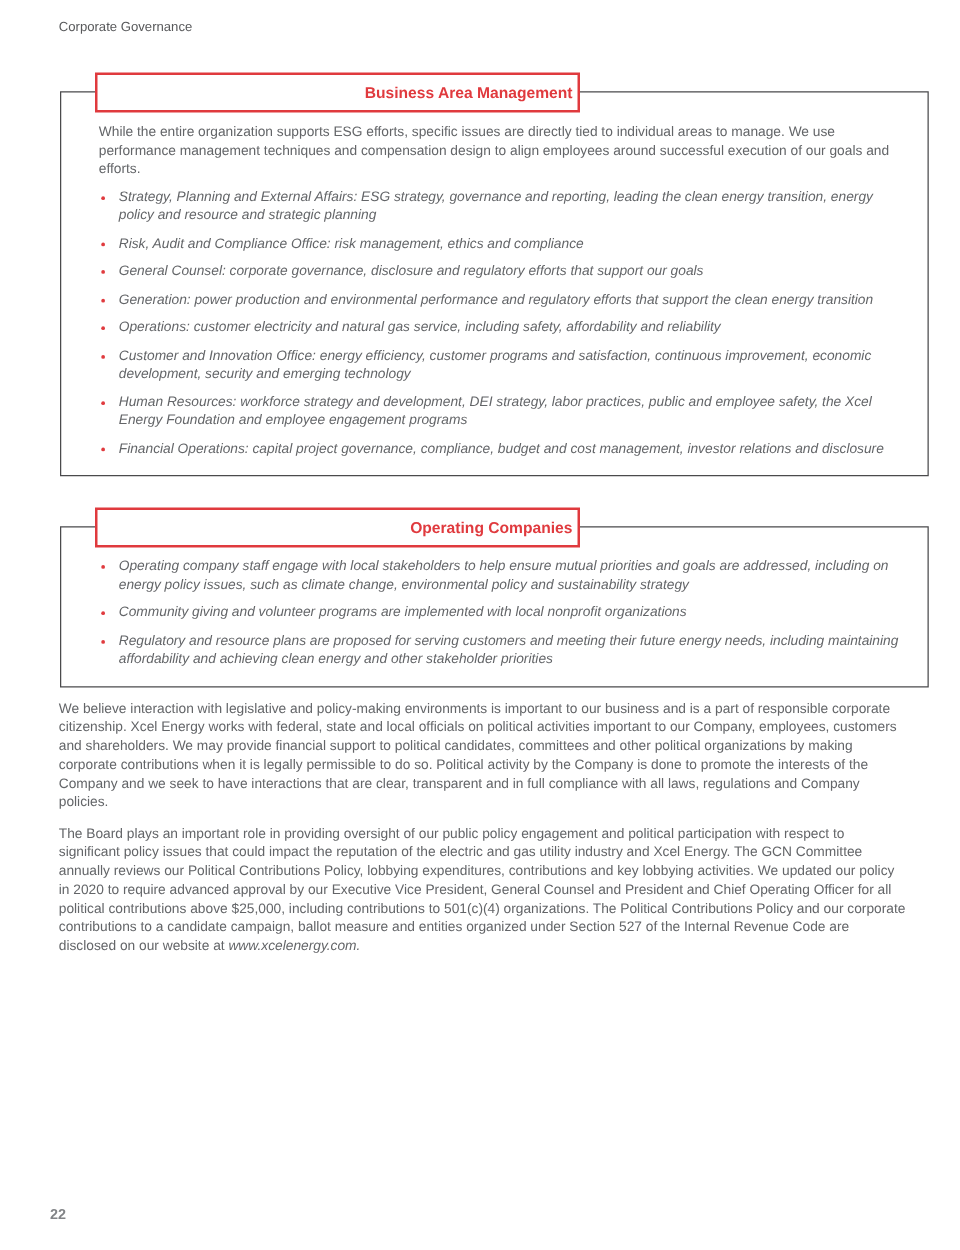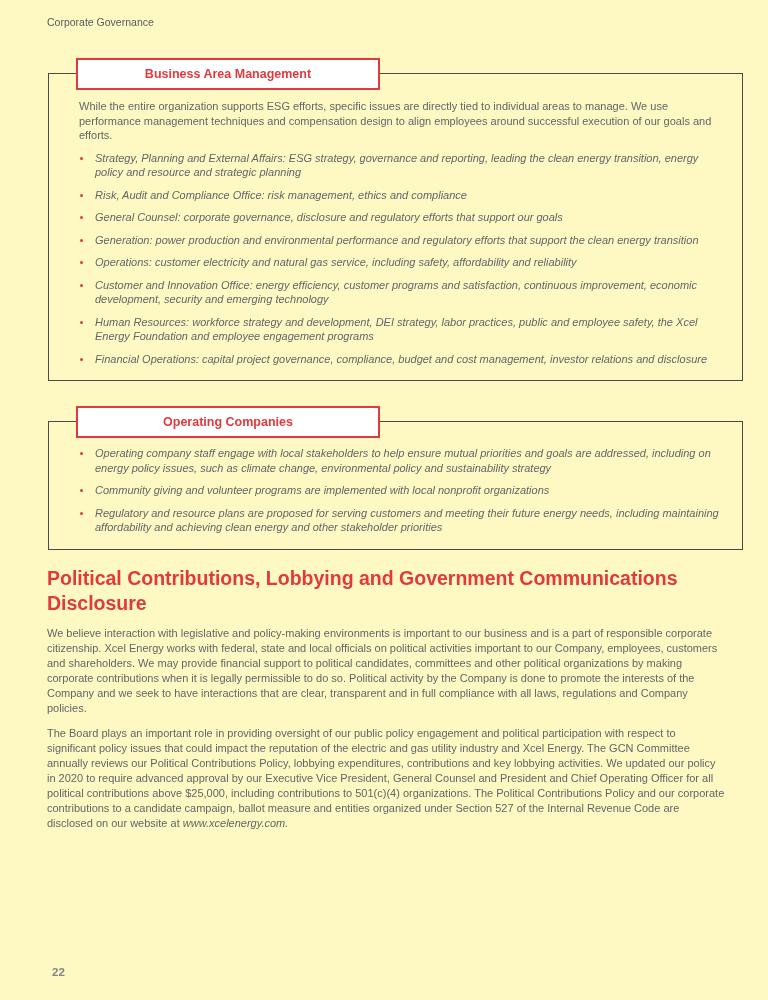--- a/index.html
+++ b/index.html
@@ -1,46 +1,46 @@
 <!DOCTYPE html>
 <html><head>
 <meta charset="utf-8">
 <style>
   html,body { margin:0; padding:0; background:#e8e8e8; }
   .page {
     position: relative;
     width: 768px;
     height: 1000px;
     margin: 0 auto;
-    background: #fef9c3;
+    background: #ffffff;
     font-family: "Liberation Sans", "DejaVu Sans", sans-serif;
     color: #636568;
     overflow: hidden;
   }
   .running-header {
     padding-top: 16px;
     margin-left: 47px;
     font-size: 10.5px;
     color: #58595b;
   }
   .titled-box {
     margin: 45px 25px 0 48px;
     border: 1px solid #4a4a4c;
     padding: 0 20px 6px 18px;
   }
   .titled-box.second { margin-top: 40px; }
   .box-title {
     position: relative;
-    width: 304px;
+    width: 388px;
     margin: -16px 0 0 9px;
     box-sizing: border-box;
     border: 2px solid #e03a3e;
     background: #ffffff;
     color: #e03a3e;
-    text-align: center;
+    text-align: right;
     font-size: 12.5px;
     font-weight: bold;
     padding: 7px 4px;
   }
   .box-intro {
     margin: 9px 0 0 12px;
     font-size: 11px;
     line-height: 14.5px;
   }
   .box-bullets {
@@ -66,21 +66,21 @@
   }
   p.body-para {
     margin: 10px 42px 0 47px;
     max-width: 681px;
     font-size: 11px;
     line-height: 15px;
   }
   p.body-para em { font-style: italic; text-align: center; }
   .page-number {
     position: absolute;
-    left: 52px;
+    left: 40px;
     top: 966px;
     font-size: 11.5px;
     font-weight: bold;
     color: #828487;
   }
 </style>
 </head>
 <body>
 
 <div class="page">
@@ -104,21 +104,20 @@
 
   <section class="titled-box second">
     <div class="box-title">Operating Companies</div>
     <ul class="box-bullets">
       <li>Operating company staff engage with local stakeholders to help ensure mutual priorities and goals are addressed, including on energy policy issues, such as climate change, environmental policy and sustainability strategy</li>
       <li>Community giving and volunteer programs are implemented with local nonprofit organizations</li>
       <li>Regulatory and resource plans are proposed for serving customers and meeting their future energy needs, including maintaining affordability and achieving clean energy and other stakeholder priorities</li>
     </ul>
   </section>
 
-  <h1 class="section-heading">Political Contributions, Lobbying and Government Communications Disclosure</h1>
 
   <p class="body-para">We believe interaction with legislative and policy-making environments is important to our business and is a part of responsible corporate citizenship. Xcel Energy works with federal, state and local officials on political activities important to our Company, employees, customers and shareholders. We may provide financial support to political candidates, committees and other political organizations by making corporate contributions when it is legally permissible to do so. Political activity by the Company is done to promote the interests of the Company and we seek to have interactions that are clear, transparent and in full compliance with all laws, regulations and Company policies.</p>
 
   <p class="body-para"><span>The Board plays an important role in providing oversight of our public policy engagement and political participation with respect to significant policy issues that could impact the reputation of the electric and gas utility industry and Xcel Energy. The GCN Committee annually reviews our Political Contributions Policy, lobbying expenditures, contributions and key lobbying activities. We updated our policy in 2020 to require advanced approval by our Executive Vice President, General Counsel and President and Chief Operating Officer for all political contributions above $25,000, including contributions to 501(c)(4) organizations. The Political Contributions Policy and our corporate contributions to a candidate campaign, ballot measure and entities organized under Section 527 of the Internal Revenue Code are disclosed on our website at </span><em>www.xcelenergy.com.</em></p>
 
   <div class="page-number">22</div>
 
 </div>
 
 </body></html>

